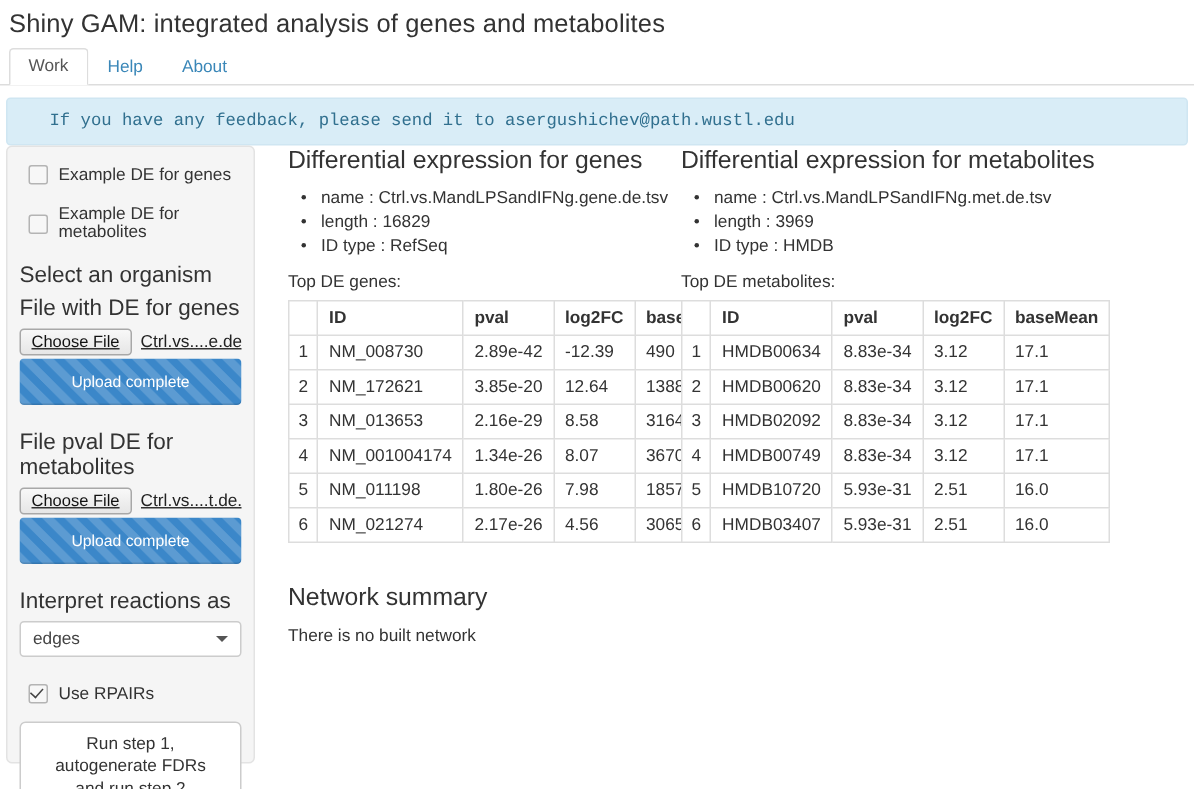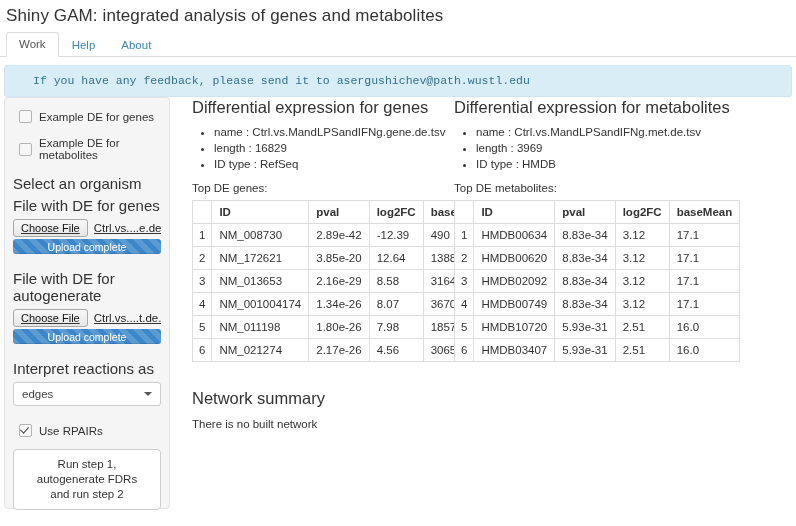--- a/index.html
+++ b/index.html
@@ -172,21 +172,21 @@
     white-space: nowrap;
   }
   .file-name {
     margin-left: 6px;
     color: #222222;
     font-size: 11.5px;
     white-space: nowrap;
     overflow: hidden;
   }
   .progress {
-    height: 15px;
+    height: 31px;
     border-radius: 3px;
     background-color: #3b87c9;
     background-image: linear-gradient(
       45deg,
       rgba(255,255,255,.17) 25%, transparent 25%,
       transparent 50%, rgba(255,255,255,.17) 50%,
       rgba(255,255,255,.17) 75%, transparent 75%, transparent);
     background-size: 15px 15px;
     color: #ffffff;
     font-size: 10.5px;
@@ -286,21 +286,21 @@
 
     <label class="field-label">File with DE for genes</label>
     <div class="file-row">
       <span class="choose-btn">Choose File</span>
       <span class="file-name">Ctrl.vs....e.de.tsv</span>
     </div>
     <div class="progress">
       <span>Upload complete</span>
     </div>
 
-    <label class="field-label">File with DE for autogenerate</label>
+    <label class="field-label">File pval DE for metabolites</label>
     <div class="file-row">
       <span class="choose-btn">Choose File</span>
       <span class="file-name">Ctrl.vs....t.de.tsv</span>
     </div>
     <div class="progress">
       <span>Upload complete</span>
     </div>
 
     <label class="field-label">Interpret reactions as</label>
     <div class="select-box">

